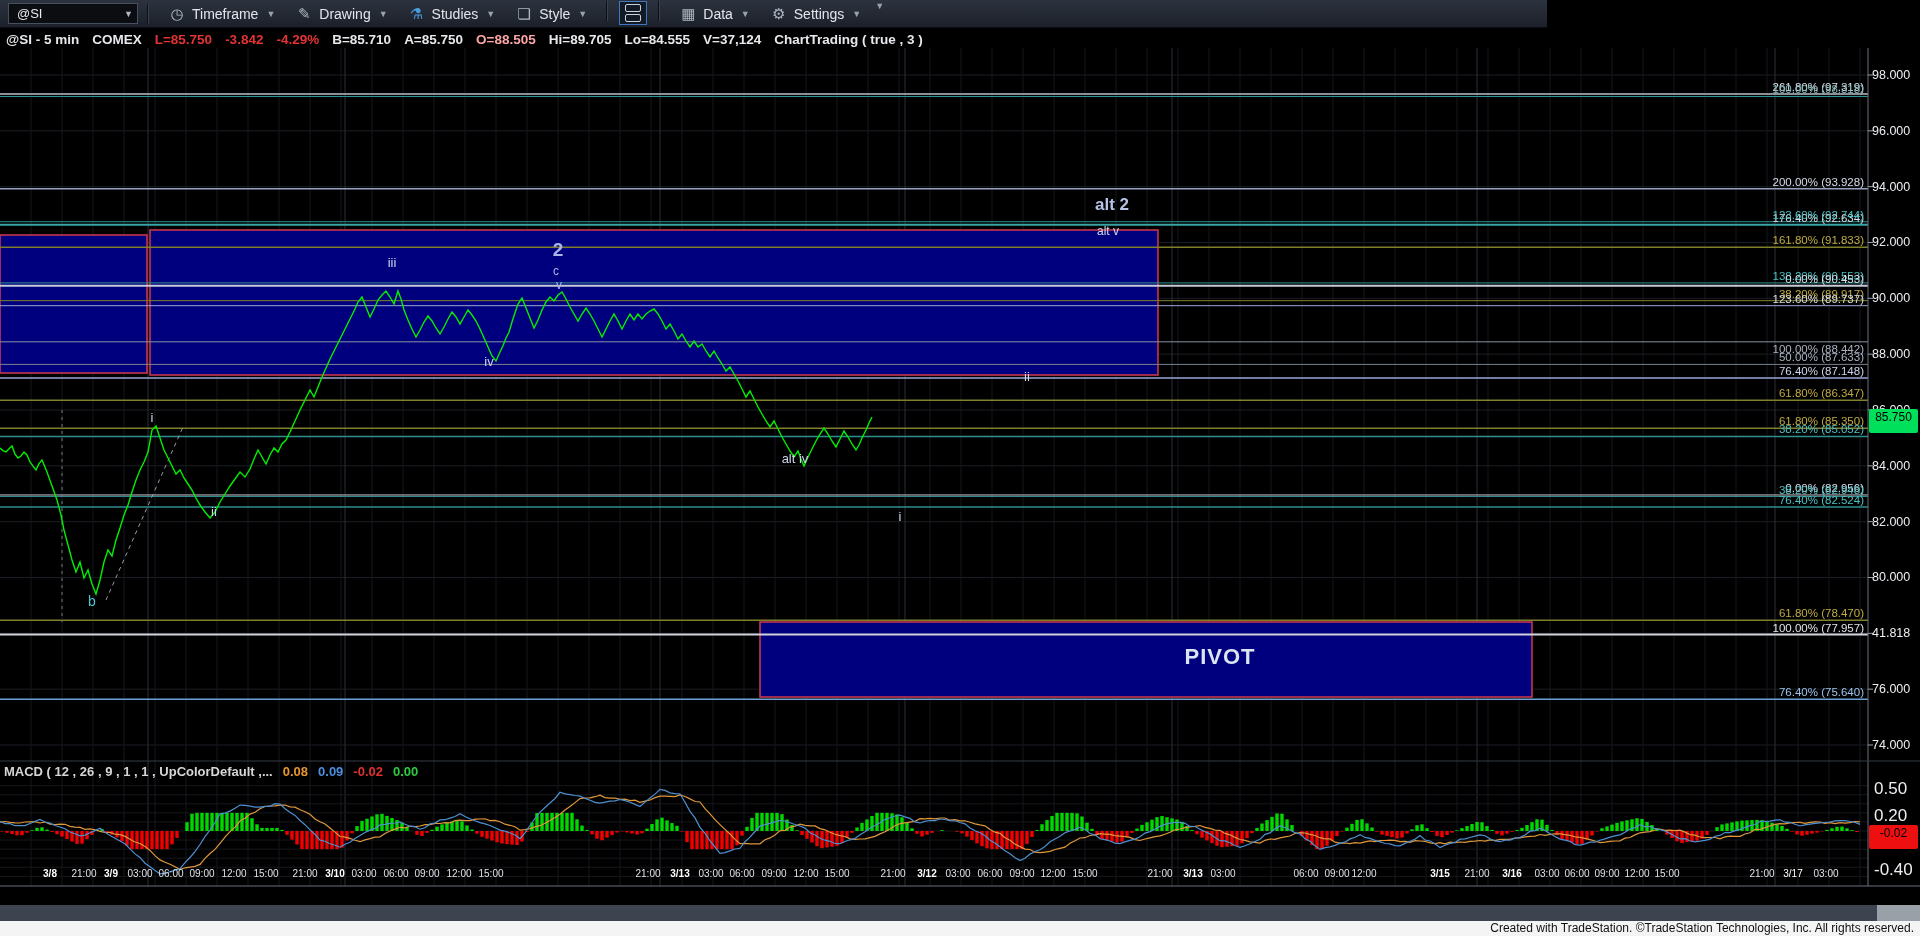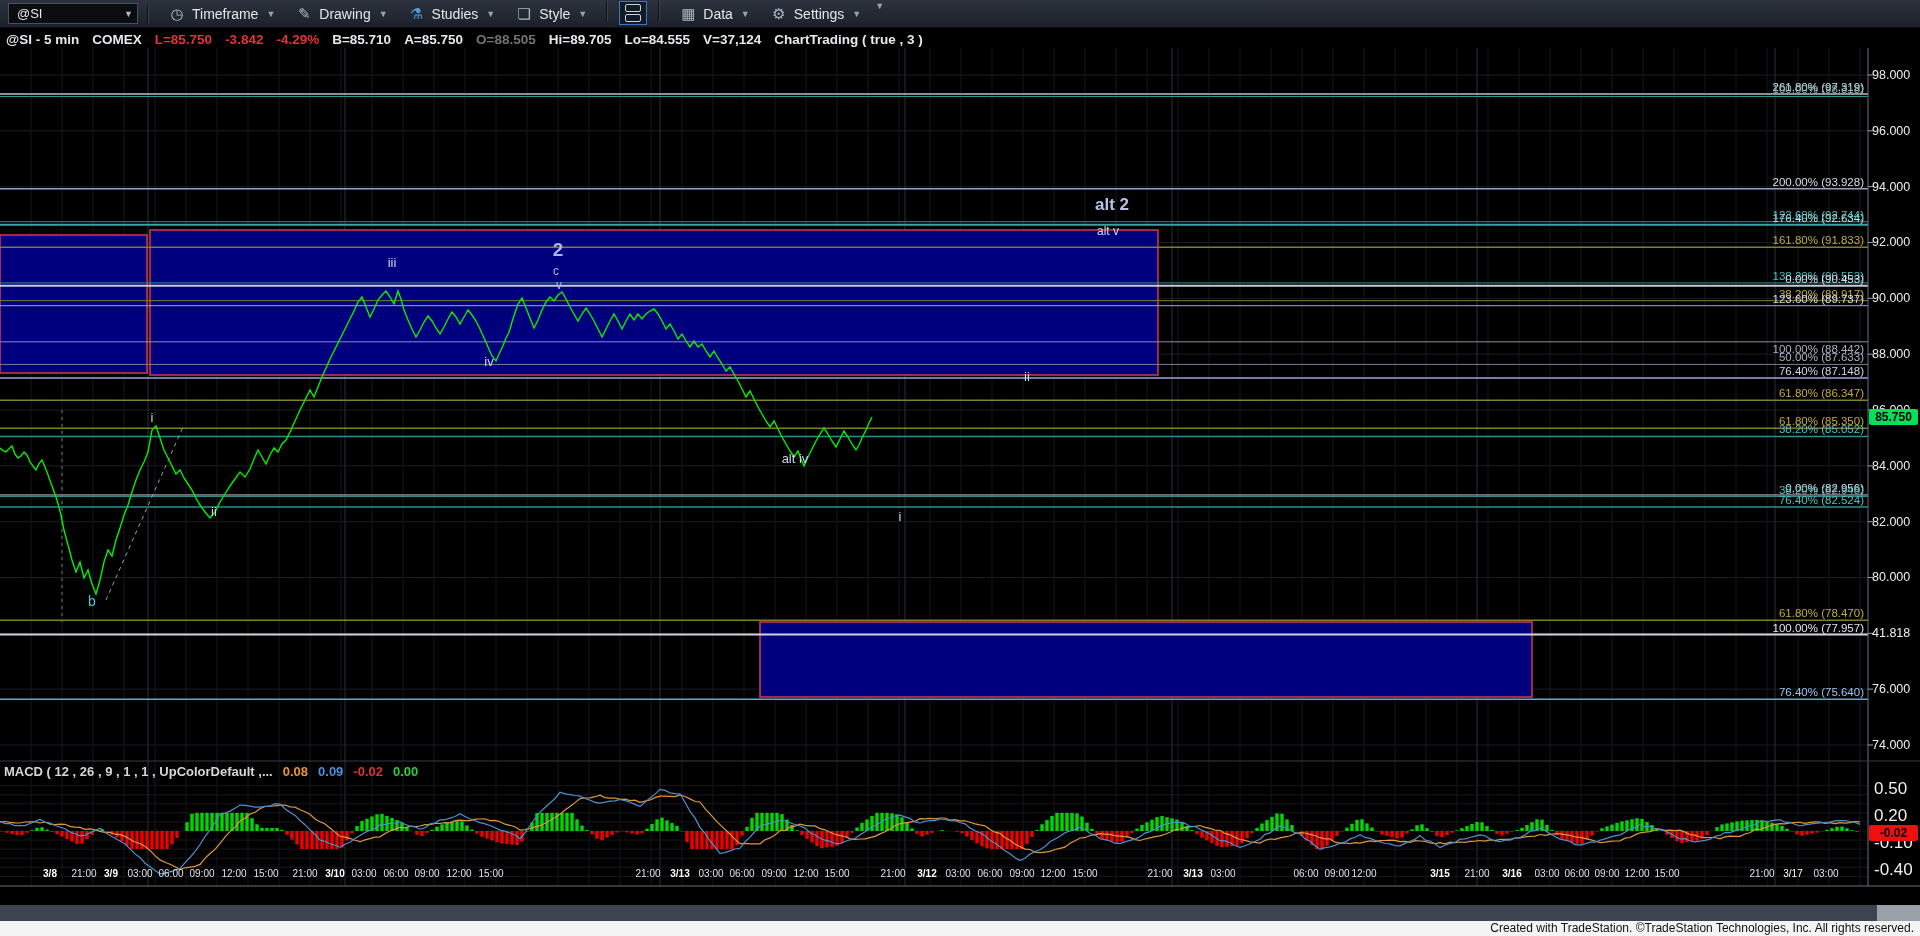--- a/index.html
+++ b/index.html
@@ -1,19 +1,19 @@
 <!DOCTYPE html>
 <html><head>
 <meta charset="utf-8">
 <style>
   html,body{margin:0;padding:0;background:#000;width:1920px;height:936px;overflow:hidden;
     font-family:"Liberation Sans",sans-serif;-webkit-font-smoothing:antialiased;}
   #app{position:relative;width:1920px;height:936px;background:#000;}
   
-  #toolbar{position:absolute;left:0;top:0;width:1920px;height:27px;
+  #toolbar{position:absolute;left:0;top:0;width:1547px;height:27px;
     background:linear-gradient(#2d333e,#1b202a);display:flex;align-items:center;
     border-bottom:1px solid #0a0d12;}
   .sym-select{display:flex;align-items:center;justify-content:space-between;width:116px;height:19px;
     margin-left:8px;background:#0b0d11;border:1px solid #465060;color:#e6e9ee;font-size:13px;
     padding:0 4px 0 8px;}
   .sym-select .car{color:#aeb6c4;font-size:9px;}
   .tsep{width:1px;height:20px;background:#0b0e13;border-right:1px solid #3a4150;margin:0 9px;}
   .menu{display:flex;align-items:center;gap:6px;padding:0 10px;height:26px;color:#e2e6ec;font-size:14px;cursor:default;}
   .menu .mic{font-size:15px;color:#aeb6c2;width:18px;text-align:center;}
   .menu .mic.flask{color:#4a9ede;}
@@ -25,21 +25,21 @@
   
   #symline{position:absolute;left:6px;top:32px;height:17px;display:flex;gap:13px;font-size:13.5px;font-weight:bold;white-space:nowrap;}
   
   svg{position:absolute;left:0;top:0;}
   
   .flabel{position:absolute;font-size:11.5px;white-space:nowrap;transform:translateY(-100%);}
   .paxis{position:absolute;left:1872px;font-size:12.5px;color:#eceef2;white-space:nowrap;}
   .maxis{position:absolute;left:1874px;font-size:17px;color:#eceef2;white-space:nowrap;}
   .ttick{position:absolute;top:868px;font-size:10px;color:#dfe2e8;transform:translateX(-50%);white-space:nowrap;}
   .wave{position:absolute;transform:translate(-50%,-50%);white-space:nowrap;}
-  .badge{position:absolute;left:1869px;width:49px;height:16px;font-size:12px;font-weight:bold;color:#000;
+  .badge{position:absolute;left:1869px;width:49px;height:24px;font-size:12px;font-weight:normal;color:#000;
     text-align:center;line-height:16px;border-radius:2px;}
   #pivotlbl{position:absolute;left:1050px;top:644px;width:340px;text-align:center;
     color:#dbe4f2;font-size:22px;font-weight:bold;letter-spacing:1px;}
   #macdline{position:absolute;left:4px;top:764px;display:flex;gap:10px;font-size:13px;font-weight:bold;white-space:nowrap;}
   
   #scrollbar{position:absolute;left:0;top:905px;width:1920px;height:16px;background:#3d4450;}
   #scrollcorner{position:absolute;left:1877px;top:905px;width:43px;height:16px;background:#9aa0a8;}
   #copybar{position:absolute;left:0;top:921px;width:1920px;height:15px;background:#f4f4f4;}
   #copytext{position:absolute;right:6px;top:921px;font-size:12px;color:#111;line-height:15px;}
 </style>
@@ -96,21 +96,21 @@
   </div>
 
   <div id="symline">
       <span style="color: rgb(230, 232, 236);">@SI - 5 min</span>
       <span style="color: rgb(230, 232, 236);">COMEX</span>
       <span style="color: rgb(226, 52, 52);">L=85.750</span>
       <span style="color: rgb(226, 52, 52);">-3.842</span>
       <span style="color: rgb(226, 52, 52);">-4.29%</span>
       <span style="color: rgb(230, 232, 236);">B=85.710</span>
       <span style="color: rgb(230, 232, 236);">A=85.750</span>
-      <span style="color: #737373;">O=88.505</span>
+      <span style="color: #fca5a5;">O=88.505</span>
       <span style="color: rgb(230, 232, 236);">Hi=89.705</span>
       <span style="color: rgb(230, 232, 236);">Lo=84.555</span>
       <span style="color: rgb(230, 232, 236);">V=37,124</span>
       <span style="color: rgb(230, 232, 236);">ChartTrading ( true , 3 )</span>
     </div>
 
   <svg id="chart" width="1920" height="936" viewBox="0 0 1920 936">
       <line x1="0" y1="75" x2="1868" y2="75" stroke="#1b1e24" stroke-width="1"></line>
       <line x1="0" y1="130.833" x2="1868" y2="130.833" stroke="#1b1e24" stroke-width="1"></line>
       <line x1="0" y1="186.666" x2="1868" y2="186.666" stroke="#1b1e24" stroke-width="1"></line>
@@ -709,20 +709,21 @@
       <div class="wave" style="left:558px;top:250px;color:#a9b6e6;font-size:19px;font-weight:bold;">2</div>
       <div class="wave" style="left:556px;top:271px;color:#a9b6e6;font-size:12px;">c</div>
       <div class="wave" style="left:559px;top:285px;color:#a9b6e6;font-size:12px;">v</div>
       <div class="wave" style="left:1112px;top:205px;color:#b6c2e8;font-size:17px;font-weight:bold;">alt 2</div>
       <div class="wave" style="left:1108px;top:231px;color:#d2d8ea;font-size:12px;">alt v</div>
       <div class="wave" style="left:1027px;top:376px;color:#ccd5ea;font-size:13px;">ii</div>
       <div class="wave" style="left:795px;top:458px;color:#ccd5ea;font-size:13px;">alt iv</div>
       <div class="wave" style="left:900px;top:516px;color:#ccd5ea;font-size:13px;">i</div>
     </div>
 
+  <div id="pivotlbl">PIVOT</div>
 
   <div id="macdline">
       <span style="color: rgb(214, 214, 214);">MACD ( 12 , 26 , 9 , 1 , 1 , UpColorDefault ,...</span>
       <span style="color: rgb(232, 150, 46);">0.08</span>
       <span style="color: rgb(74, 144, 226);">0.09</span>
       <span style="color: rgb(224, 48, 48);">-0.02</span>
       <span style="color: rgb(46, 204, 64);">0.00</span>
     </div>
 
   <div class="badge" id="pricebadge" style="top: 408.98px; background: rgb(0, 224, 90);">85.750</div>

